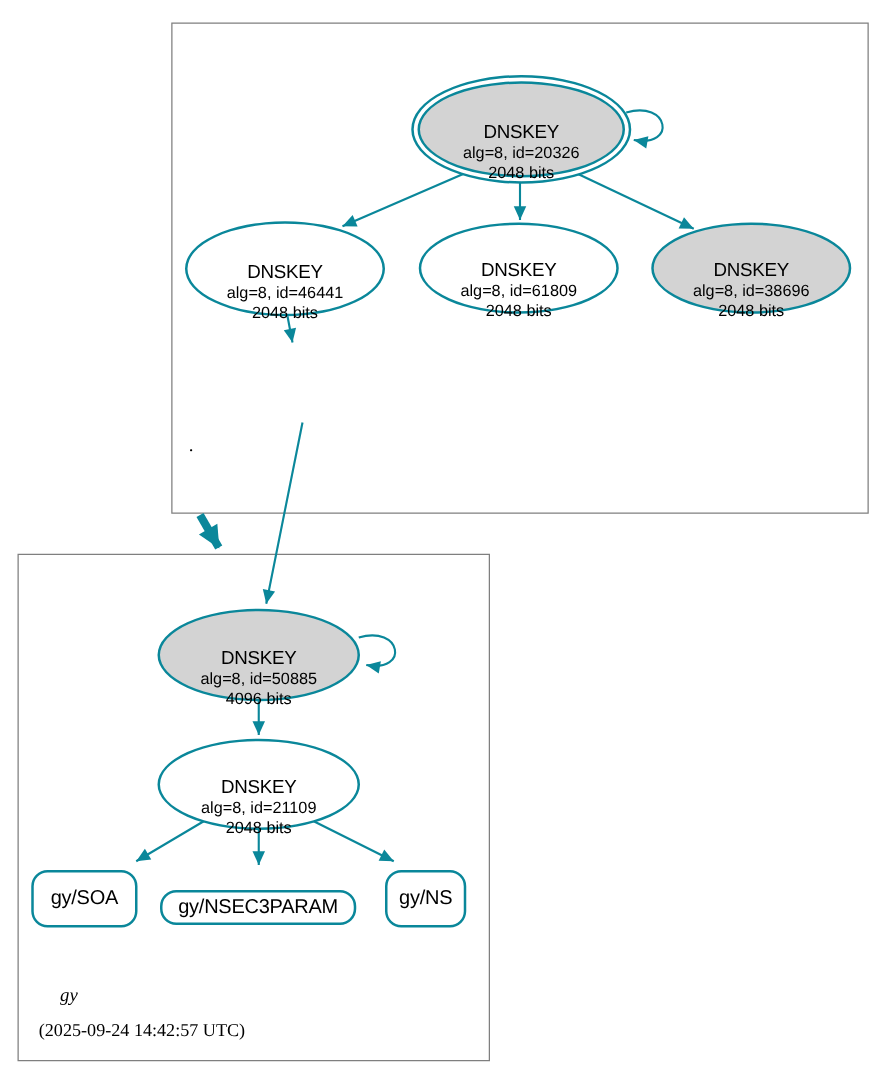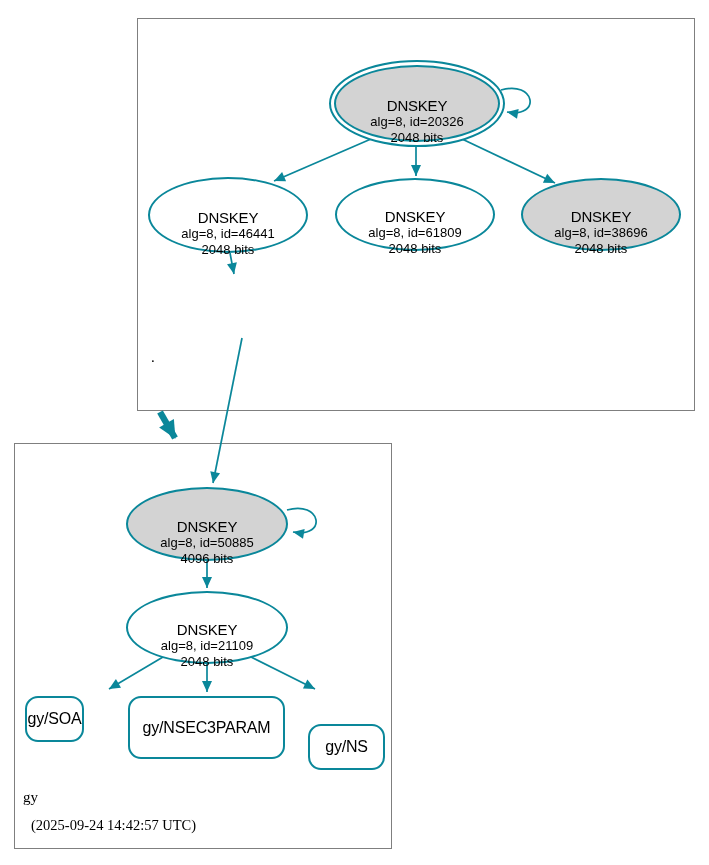--- a/index.html
+++ b/index.html
@@ -13,21 +13,21 @@
   .zone-root { left:137px; top:18px;  width:556px; height:391px; }
   .zone-gy   { left:14px;  top:443px; width:376px; height:404px; }
   .zone-label, .zone-ts {
     position:absolute; font-family:"Liberation Serif", serif; color:#000;
     white-space:nowrap; z-index:2;
   }
   .zone-label { font-size:15px; }
   .zone-ts { font-size:14.5px; }
   .lbl-root { left:13px; top:330px; }
   .ts-root  { left:13px; top:358px; }
-  .lbl-gy   { left:8px; top:345px; }
+  .lbl-gy   { left:33px; top:345px;font-style:italic; }
   .ts-gy    { left:16px; top:373px; }
 
   svg.edges { position:absolute; left:0; top:0; z-index:5; pointer-events:none; }
 
   .node {
     position:absolute; z-index:10; box-sizing:border-box;
     display:flex; flex-direction:column; align-items:center; justify-content:center;
     text-align:center; color:#000;
   }
   .ellipse { border:2px solid #0a879a; border-radius:50%; background:#ffffff; }
@@ -129,17 +129,17 @@
     <div class="ndetail">alg=8, id=50885</div>
     <div class="ndetail">4096 bits</div>
   </div>
 
   <div class="node ellipse" style="left:126px; top:591px; width:162px; height:73px;">
     <div class="ntitle">DNSKEY</div>
     <div class="ndetail">alg=8, id=21109</div>
     <div class="ndetail">2048 bits</div>
   </div>
 
-  <div class="rrset" style="left:25px; top:696px; width:59px; height:46px;">gy/SOA</div>
-  <div class="rrset" style="left:128px; top:696px; width:157px; height:63px;">gy/NSEC3PARAM</div>
-  <div class="rrset" style="left:308px; top:696px; width:77px; height:46px;margin-top:28px;">gy/NS</div>
+  <div class="rrset" style="left:25px; top:696px; width:85px; height:46px;">gy/SOA</div>
+  <div class="rrset" style="left:128px; top:712px; width:157px; height:28px;">gy/NSEC3PARAM</div>
+  <div class="rrset" style="left:308px; top:696px; width:65px; height:46px;">gy/NS</div>
 
 </div>
 
 </body></html>

